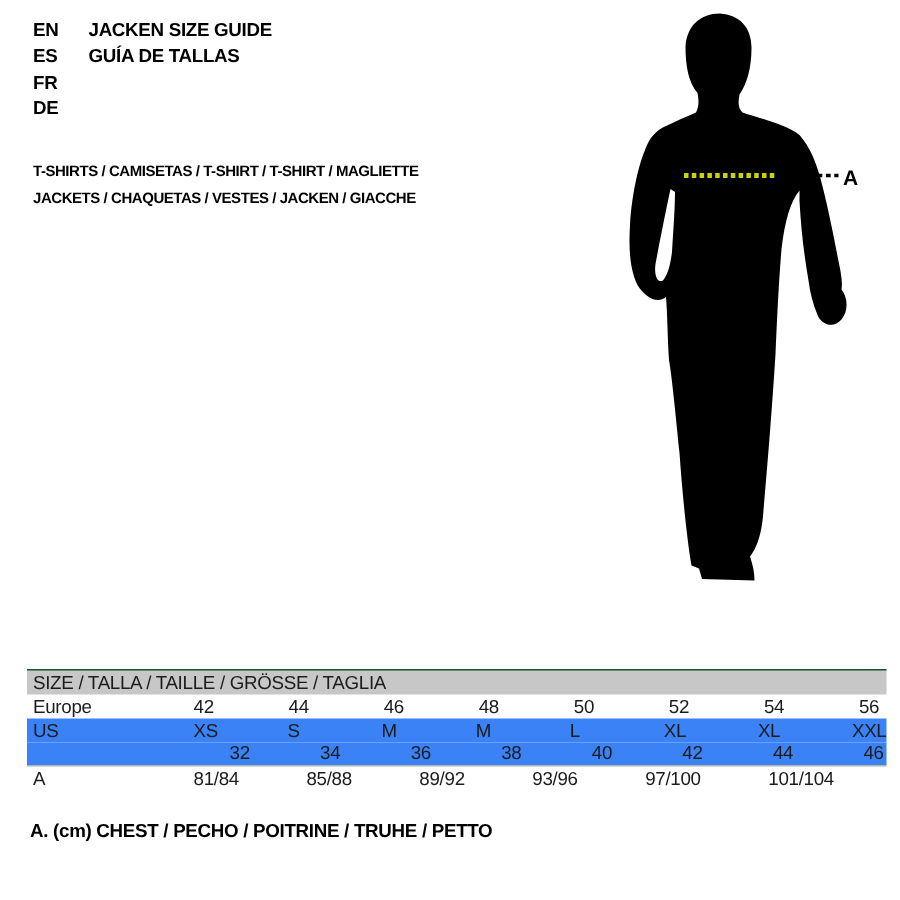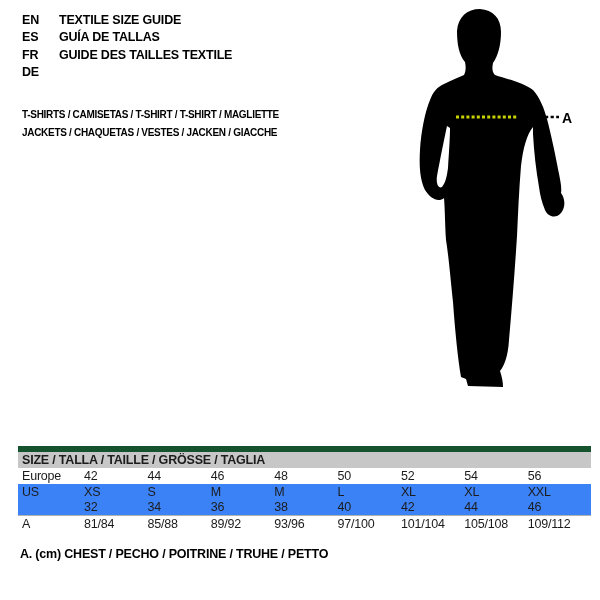--- a/index.html
+++ b/index.html
@@ -25,51 +25,50 @@
   .figure-wrap{position:absolute;left:400px;top:0;width:200px;height:400px;}
   .figure-wrap svg{display:block;}
 
   
   .section-title{position:absolute;left:20px;top:418px;
     font-weight:bold;font-size:12.5px;letter-spacing:-0.2px;white-space:nowrap;}
 
   
   .size-table{position:absolute;left:18px;top:446px;width:573px;
     font-size:12.5px;letter-spacing:-0.2px;color:#1c1c1c;}
-  .t-header{background:#c7c7c7;border-top:6px solid #14532d;
-    height:16px;line-height:16px;padding-left:4px;white-space:nowrap;font-weight:bold;}
+  .t-header{background:#c7c7c7;border-top:1px solid #14532d;
+    height:16px;line-height:16px;padding-left:4px;white-space:nowrap;}
   .t-row{display:grid;grid-template-columns:66px repeat(8,1fr);
-    height:16px;line-height:16px;}
-  .t-row.short{height:15px;line-height:15px;}
+    height:16px;line-height:16px;gap:45px;}
+  .t-row.short{height:15px;line-height:15px;padding-left:24px;}
   .t-row.row-a{height:17px;line-height:17px;border-top:1px solid #b2b2b2;}
   .row-shade{background:#3b82f6;}
   .t-label{text-align:left;padding-left:4px;}
   .t-cell{}
 
   
   .footnote{position:absolute;left:20px;top:547px;
     font-weight:bold;font-size:12.5px;letter-spacing:-0.2px;white-space:nowrap;}
 </style>
 </head>
 <body>
 
 <div class="canvas">
 
   <div class="lang-list">
     <div class="lang-row">
       <span class="lang-code">EN</span>
-      <span class="lang-label">TEXTILE SIZE GUIDE</span>
+      <span class="lang-label">JACKEN SIZE GUIDE</span>
     </div>
     <div class="lang-row">
       <span class="lang-code">ES</span>
       <span class="lang-label">GUÍA DE TALLAS</span>
     </div>
     <div class="lang-row">
       <span class="lang-code">FR</span>
-      <span class="lang-label">GUIDE DES TAILLES TEXTILE</span>
     </div>
     <div class="lang-row">
       <span class="lang-code">DE</span>
     </div>
   </div>
 
   <div class="categories">
     <div class="cat-line">T-SHIRTS / CAMISETAS / T-SHIRT / T-SHIRT / MAGLIETTE</div>
     <div class="cat-line">JACKETS / CHAQUETAS / VESTES / JACKEN / GIACCHE</div>
   </div>

